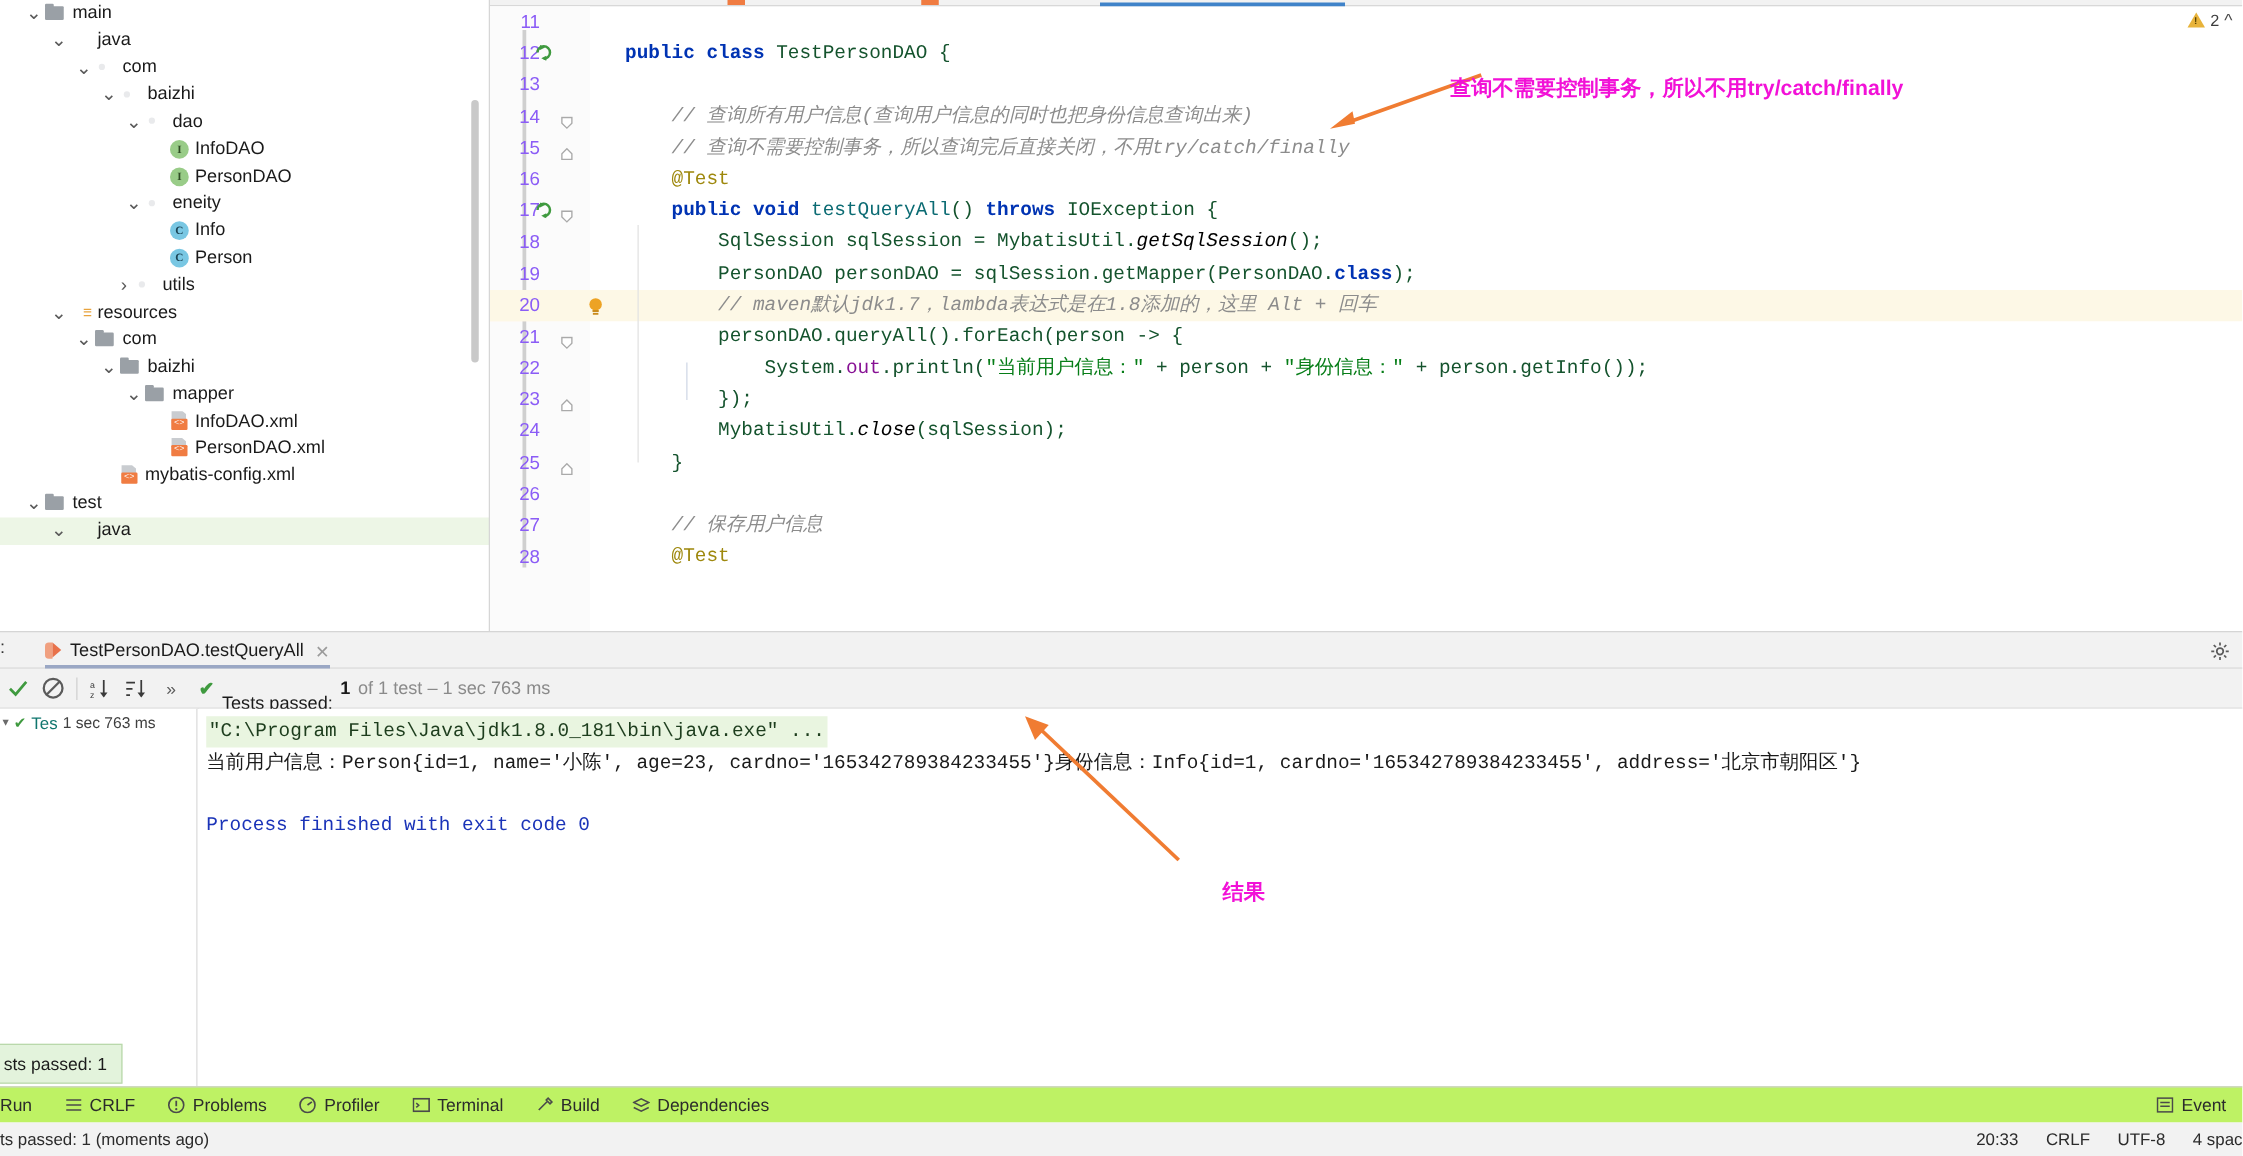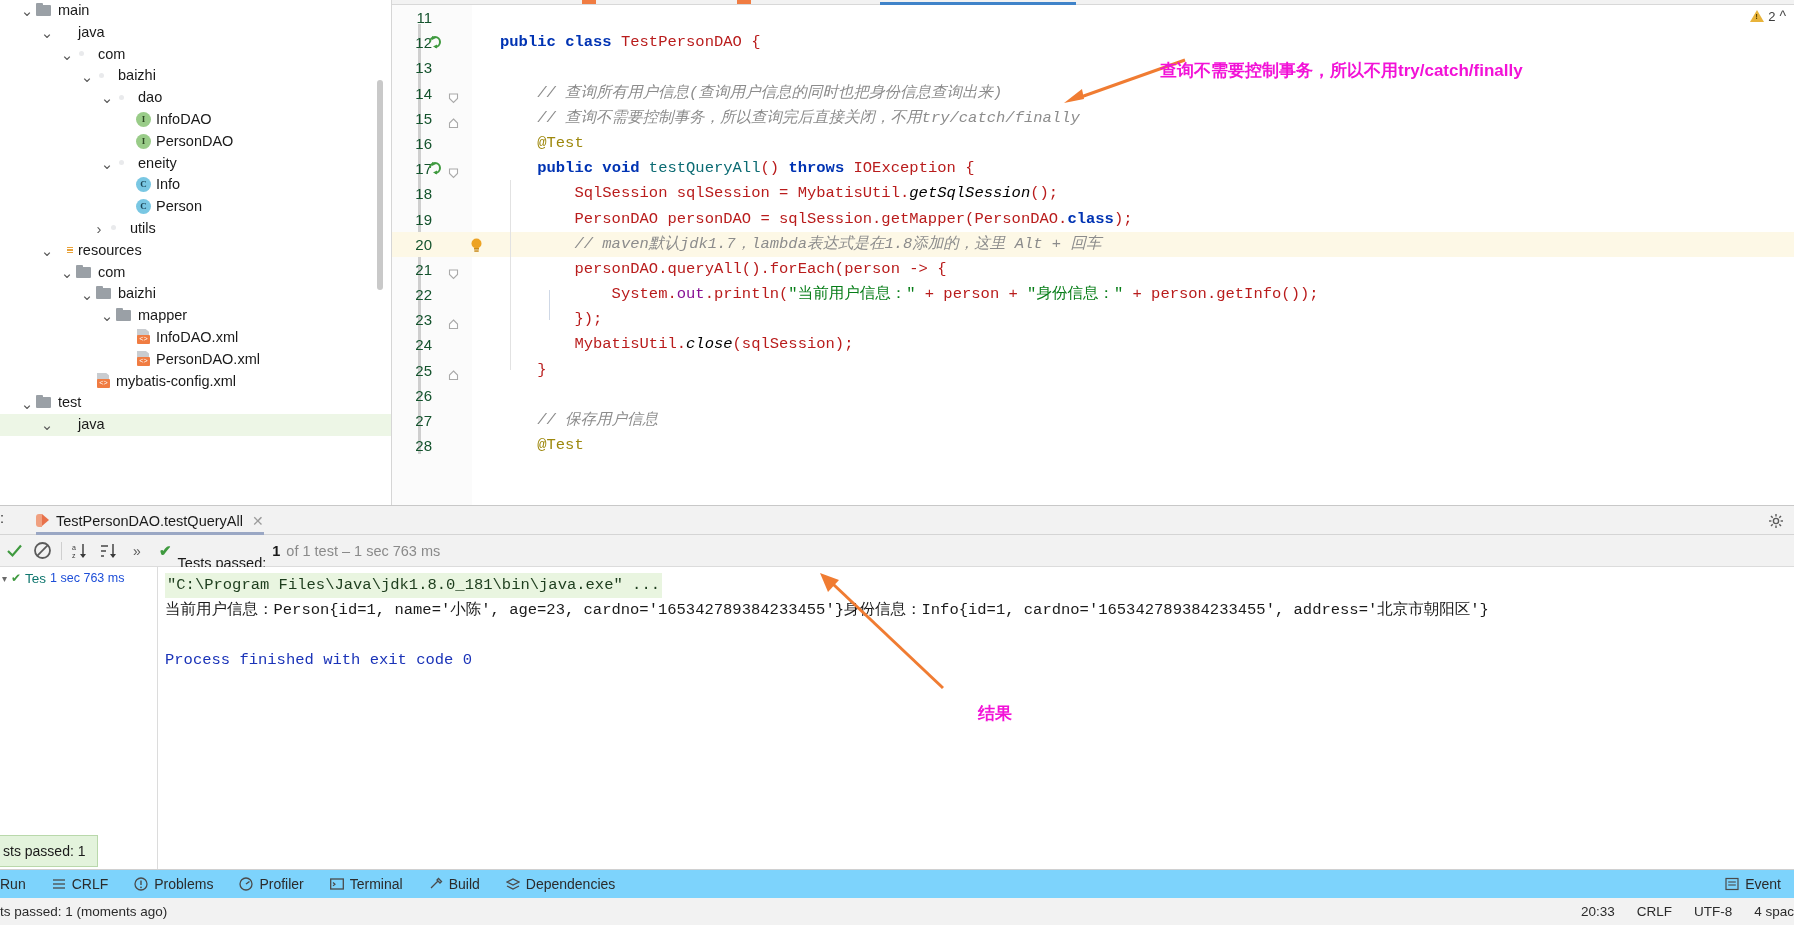--- a/index.html
+++ b/index.html
@@ -131,31 +131,31 @@
   }
   .code-area {
     position: absolute; left: 0; top: 5px; right: 0; bottom: 0;
     font-family: "Liberation Mono", monospace; font-size: 15.5px;
   }
   .crow { position: relative; height: 25.2px; line-height: 25.2px; white-space: pre; }
   .crow.hl { background: #fdf8e6; }
   .crow.hl .ln { background: #fdf8e6; }
   .ln {
     position: absolute; left: 0; top: 0; width: 40px; text-align: right;
-    color: #14532d; font-size: 15px; font-family: "Liberation Sans", sans-serif;
+    color: #8b5cf6; font-size: 15px; font-family: "Liberation Sans", sans-serif;
   }
   .ctext { position: absolute; left: 108px; top: 0; }
   .kw { color: #0033b3; font-weight: bold; }
   .anno { color: #9e880d; }
   .str { color: #067d17; }
   .cmt { color: #8c8c8c; font-style: italic; }
   .fld { color: #871094; }
   .stat { color: #000; font-style: italic; }
   .type { color: #0b6b73; font-weight: normal; }
-  .plain { color: #b91c1c; }
+  .plain { color: #14532d; }
 
   
   .runmark {
     position: absolute; width: 14px; height: 14px;
   }
   .runmark svg { display: block; }
   .bulb {
     position: absolute; width: 13px; height: 15px;
   }
   .fold {
@@ -258,21 +258,21 @@
     position: absolute; left: 0; top: 61px; width: 158px; bottom: 0;
     background: #fff; border-right: 1px solid #dcdcdc;
   }
   #test-tree-row {
     display: flex; align-items: center; gap: 4px; height: 22px;
     padding-left: 2px; font-size: 13.5px; white-space: nowrap;
   }
   .tri-down { color: #6b6b6b; font-size: 10px; }
   .greencheck-sm { color: #3f9a3f; font-size: 12px; }
   .test-name { color: #0f766e; }
-  .test-time { color: #1d4ed8; font-size: 12.5px; }
+  .test-time { color: #404040; font-size: 12.5px; }
 
   #console {
     position: absolute; left: 159px; top: 61px; right: 0; bottom: 0;
     background: #fff; overflow: hidden;
     font-family: "Liberation Mono", monospace; font-size: 15.5px;
     padding: 6px 0 0 6px;
   }
   .con-line { height: 25px; line-height: 25px; white-space: pre; }
   .con-cmd { background: #e9f5e0; color: #1d3d1d; display: inline-block; padding: 0 2px; }
   .con-out { color: #1a1a1a; }
@@ -282,21 +282,21 @@
   #tests-balloon {
     position: absolute; left: -8px; bottom: 58px; width: 106px; height: 32px;
     background: #e3f3dc; border: 1px solid #b9d8ab;
     display: flex; align-items: center; padding-left: 10px;
     font-size: 14px; color: #1a1a1a; white-space: nowrap;
   }
 
   
   #bottom-bar {
     position: absolute; left: 0; bottom: 27px; right: 0; height: 29px;
-    background: #7dd3fc; border-top: 1px solid #d0d0d0;
+    background: #bef264; border-top: 1px solid #d0d0d0;
     display: flex; align-items: center;
   }
   .bb-item {
     display: flex; align-items: center; gap: 6px; padding: 0 13px;
     font-size: 14px; color: #2b2b2b; height: 29px; white-space: nowrap;
   }
   #bottom-bar .right { margin-left: auto; display: flex; align-items: center; }
   #status-bar {
     position: absolute; left: 0; bottom: 0; right: 0; height: 27px;
     background: #f2f2f2; display: flex; align-items: center;

